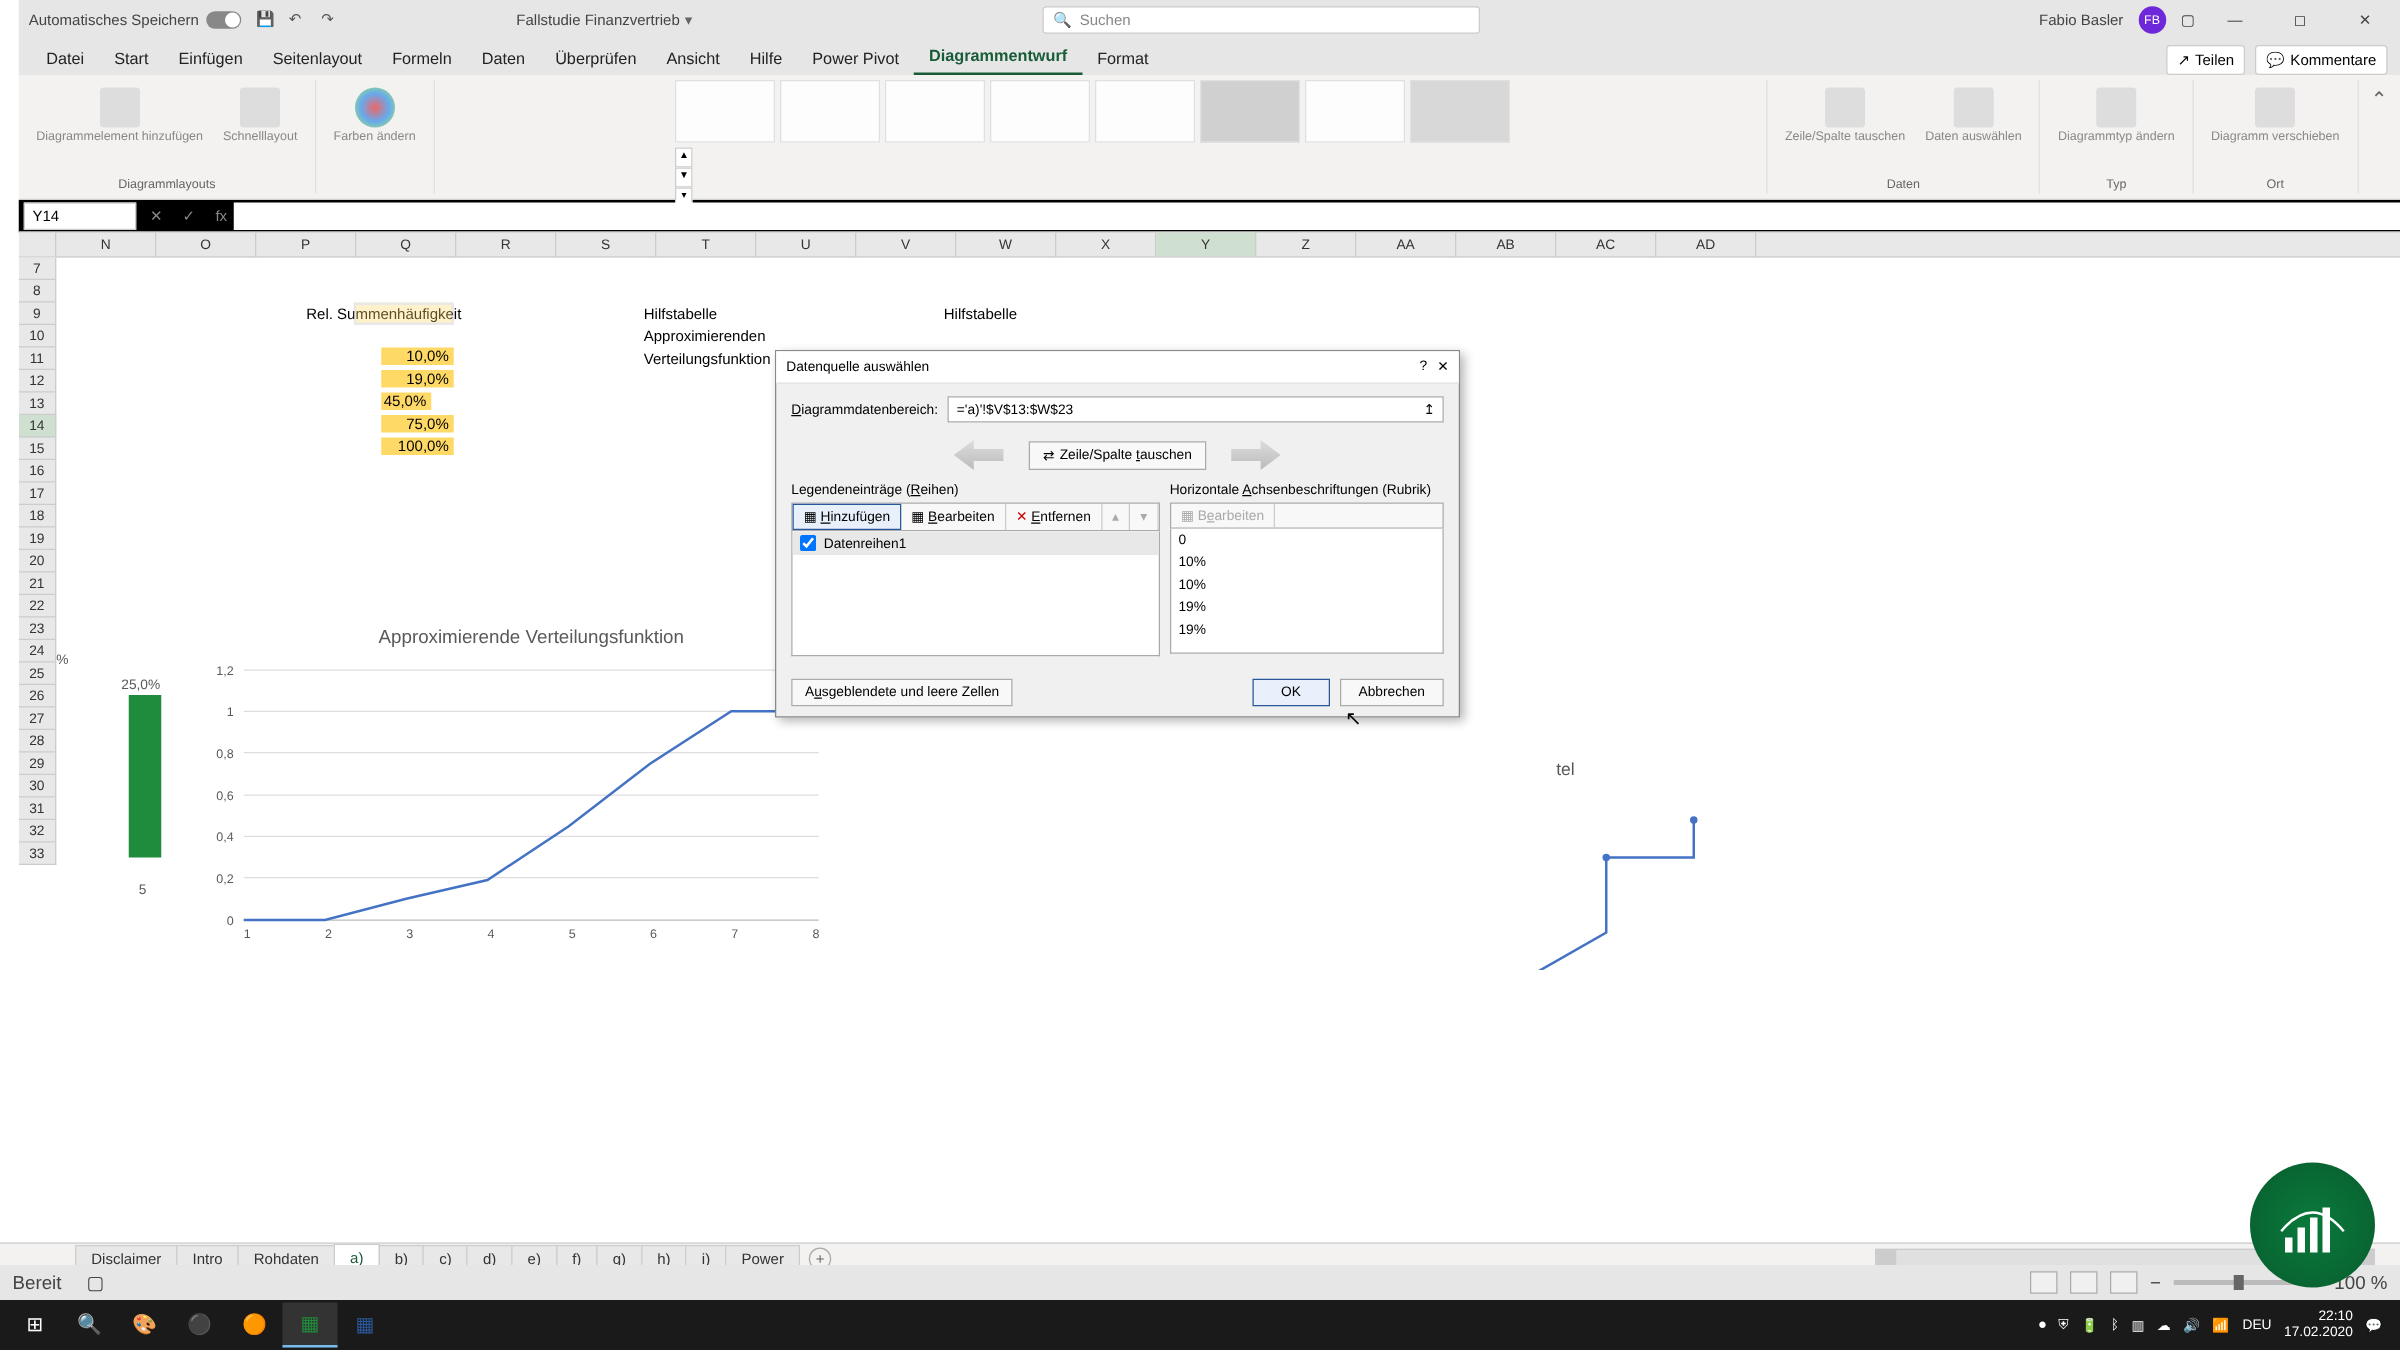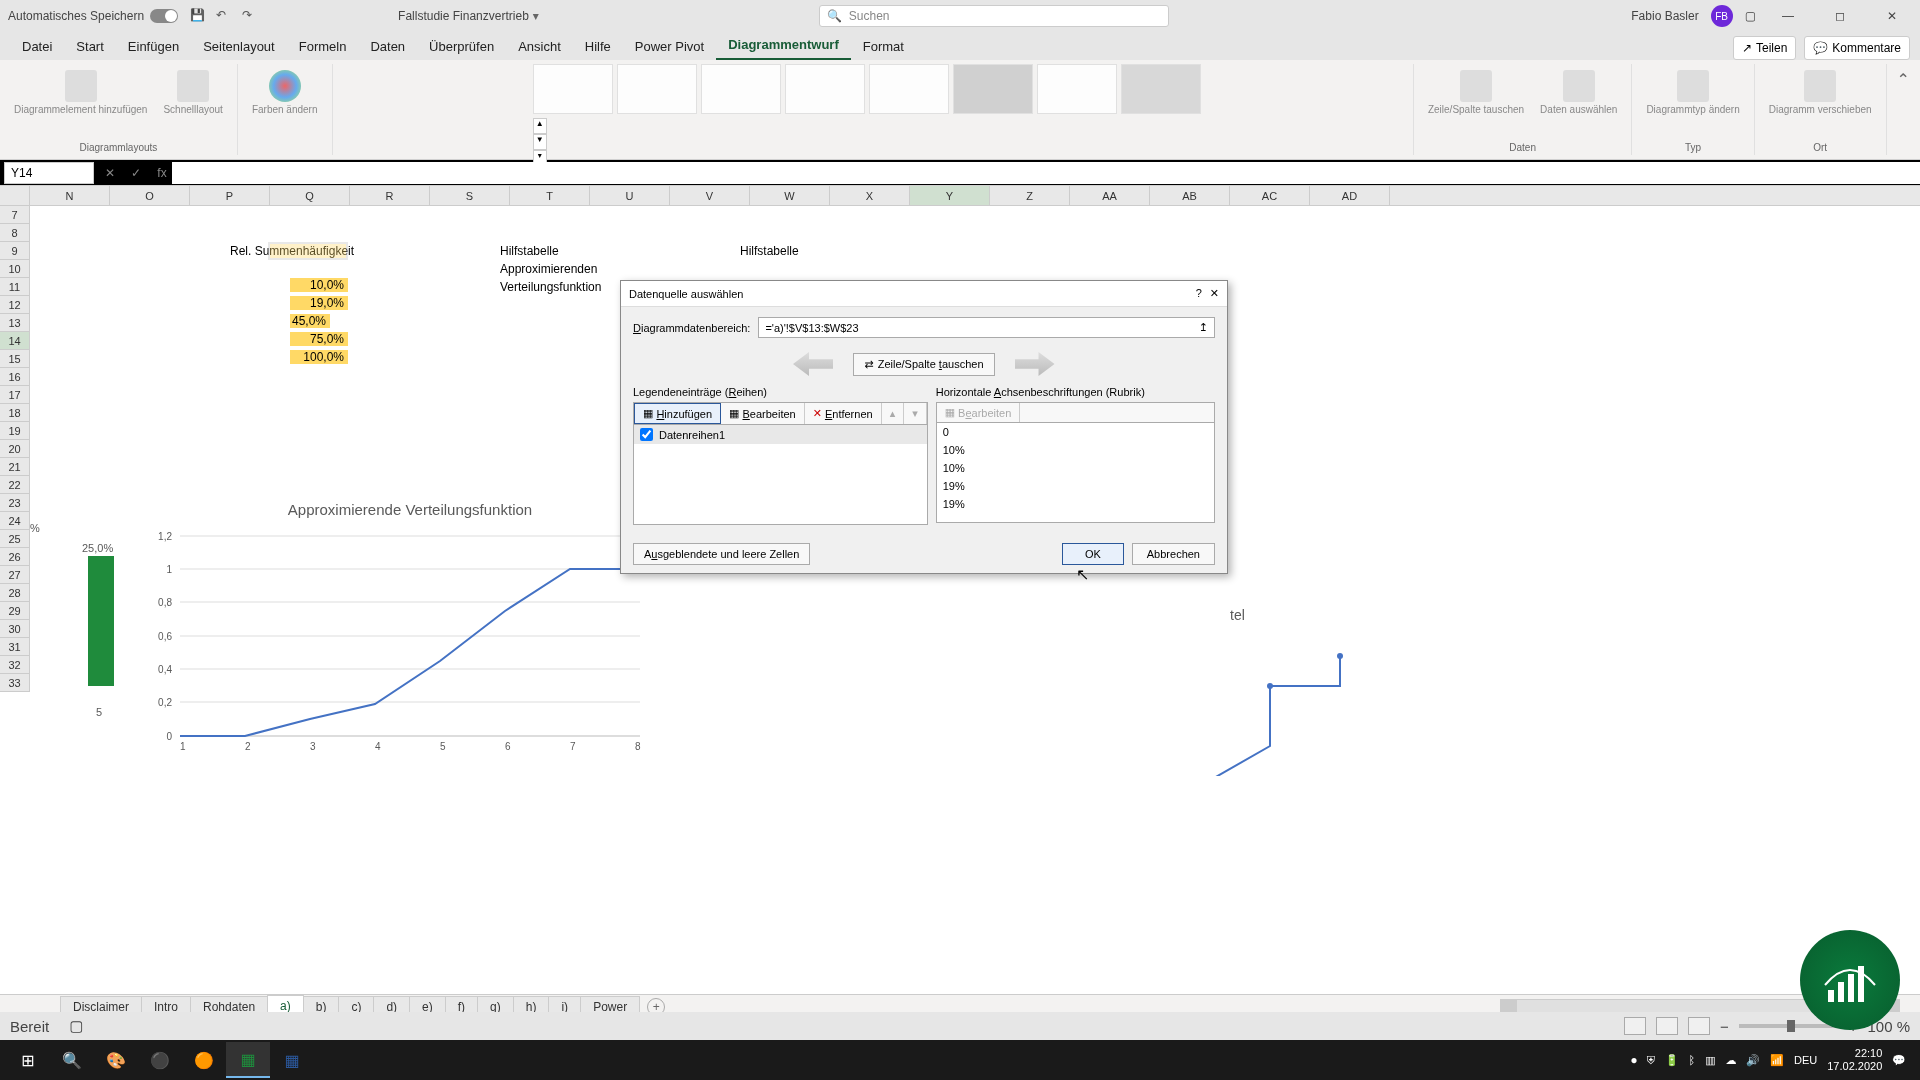--- a/index.html
+++ b/index.html
@@ -60,21 +60,21 @@
 
 .cell-overlay { position: absolute; font-size: 12px; }
 .italic { }
 .highlight { background: #ffd966; }
 
 
 .chart1 { position: absolute; left: 110px; top: 295px; width: 540px; height: 260px; background: #fff; }
 .chart1 .title { text-align: center; font-size: 15px; color: #595959; margin-bottom: 8px; }
 
 
-.dialog { position: absolute; left: 620px; top: 280px; width: 608px; background: #f0f0f0; border: 1px solid #888; box-shadow: 3px 3px 8px rgba(0,0,0,0.3); font-size: 11px; }
+.dialog { position: absolute; left: 620px; top: 280px; width: 548px; background: #f0f0f0; border: 1px solid #888; box-shadow: 3px 3px 8px rgba(0,0,0,0.3); font-size: 11px; }
 .dialog .dlg-title { height: 26px; display: flex; align-items: center; justify-content: space-between; padding: 0 8px; background: #fff; border-bottom: 1px solid #ddd; }
 .dialog .dlg-title .controls { display: flex; gap: 8px; }
 .dialog .dlg-body { padding: 10px 12px; }
 .dialog .range-row { display: flex; align-items: center; gap: 8px; margin-bottom: 14px; }
 .dialog .range-input { flex: 1; border: 1px solid #aaa; padding: 3px 6px; background: #fff; display: flex; justify-content: space-between; align-items: center; }
 .dialog .swap-row { display: flex; justify-content: center; align-items: center; gap: 20px; margin-bottom: 10px; }
 .dialog .swap-btn { border: 1px solid #aaa; padding: 4px 10px; background: #f8f8f8; display: flex; align-items: center; gap: 4px; }
 .dialog .arrow-img { width: 40px; height: 24px; background: linear-gradient(#ddd,#bbb); clip-path: polygon(0 30%, 60% 30%, 60% 0, 100% 50%, 60% 100%, 60% 70%, 0 70%); }
 .dialog .arrow-img.left { transform: scaleX(-1); }
 .dialog .lists { display: flex; gap: 8px; }
@@ -117,21 +117,21 @@
 .green-logo svg { width: 60px; height: 60px; }
 
 
 .win-taskbar { position: absolute; bottom: 0; left:0; right:0; height: 40px; background: #1a1a1a; display: flex; align-items: center; padding: 0 6px; }
 .win-taskbar .tb-btn { width: 44px; height: 36px; display:flex; align-items:center; justify-content:center; }
 .win-taskbar .tb-btn.active { border-bottom: 2px solid #76b9ed; background: #333; }
 .win-taskbar .tray { margin-left: auto; display:flex; align-items:center; gap:10px; color:#fff; font-size:11px; padding-right:8px; }
 .win-taskbar .clock { text-align: right; line-height: 1.2; }
 
 
-.app { height: 780px; }
+.app { height: 780px; margin-left: 15px; }
 
 .sheet-tabs { bottom: 62px; }
 .statusbar { bottom: 40px; }
 
 .underline-char { text-decoration: underline; }
 </style>
 </head>
 <body>
 
 <div class="app">

